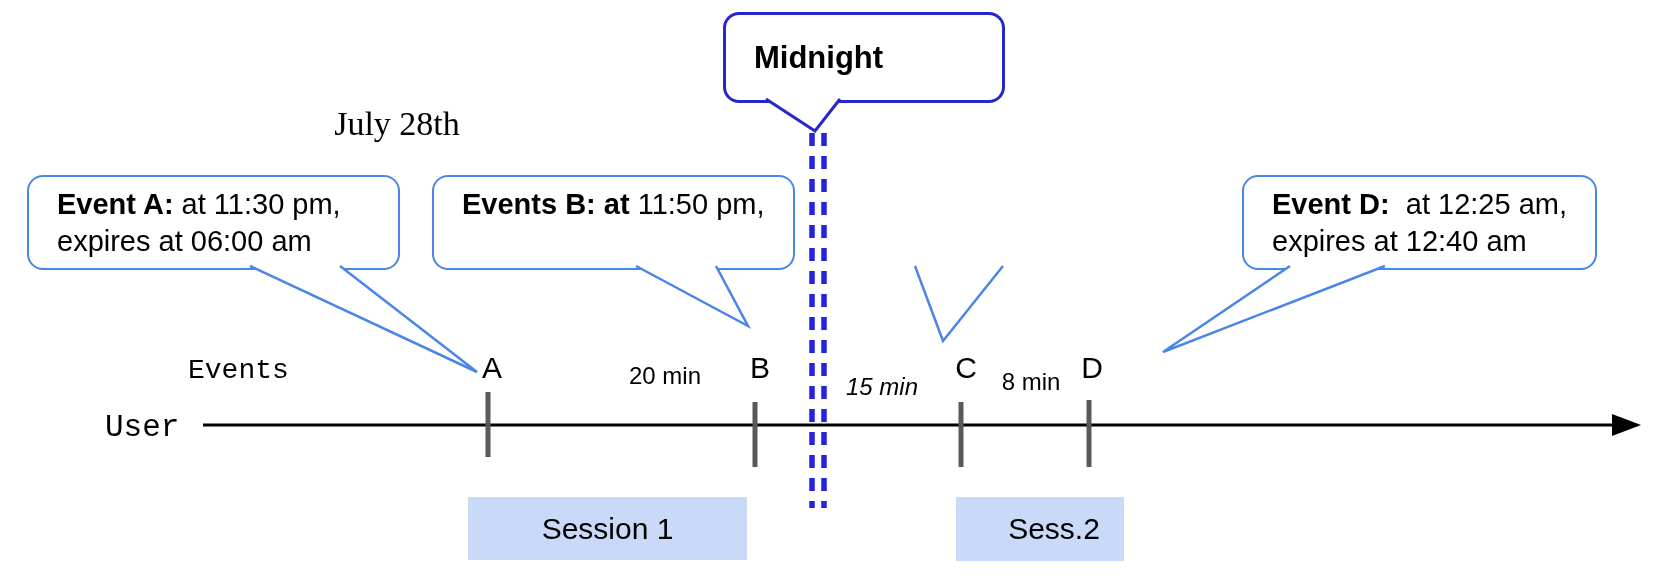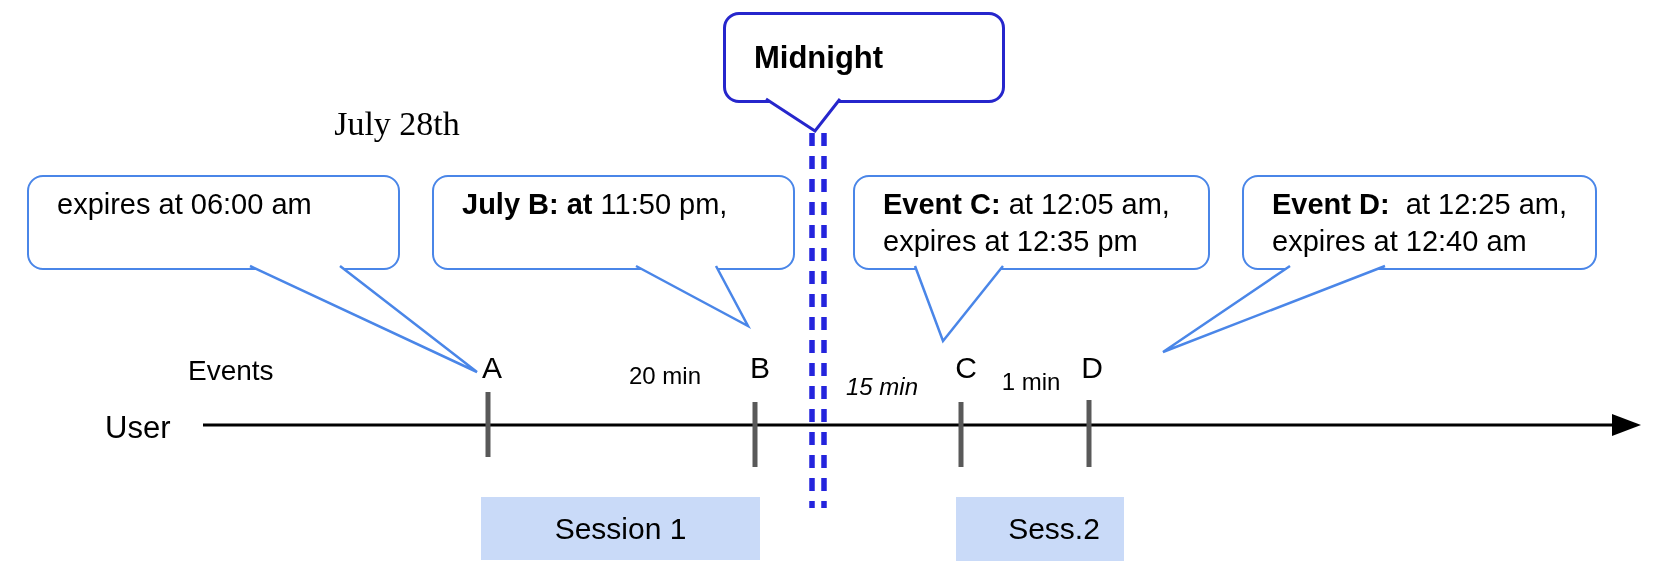--- a/index.html
+++ b/index.html
@@ -21,21 +21,21 @@
   }
   .callout{
     top:175px;height:95px;box-sizing:border-box;background:#fff;
     border:2.5px solid var(--callout_border);border-radius:16px;
     padding:9px 10px 0 28px;font-size:29px;line-height:37px;z-index:2;
     white-space:nowrap;
   }
   .ev-rest{white-space:pre-wrap;}
   .small-label{font-size:24px;width:120px;text-align:center;z-index:2;}
   .tick-letter{font-size:30px;width:30px;text-align:center;z-index:2;}
-  .axis-label{z-index:2;}
+  .axis-label{z-index:2;font-family:Liberation Mono, monospace;}
   .session-box{
     top:497px;background:var(--session_fill);z-index:2;
     display:flex;align-items:center;justify-content:center;font-size:30px;
   }
 </style>
 </head>
 <body>
 
 <div class="stage">
 
@@ -50,28 +50,25 @@
     <line x1="824" y1="133" x2="824" y2="508" stroke-dasharray="13 10" style="stroke:var(--dash);stroke-width:5.5"></line>
   </svg>
 
   <div class="abs date-label" style="left:297px;top:105px;font-family:Liberation Serif, serif;">July 28th</div>
 
   <div class="abs midnight-box">
     <span>Midnight</span>
   </div>
 
   <div class="abs callout" style="left:27px;width:373px;">
+    <div><b>Event A:</b><span class="ev-rest"> at 11:30 pm,</span></div>
     <div>expires at 06:00 am</div>
   </div>
   <div class="abs callout" style="left:432px;width:363px;">
-    <div><b>July B: at</b><span class="ev-rest"> 11:50 pm,</span></div>
-  </div>
-  <div class="abs callout" style="left:853px;width:357px;">
-    <div><b>Event C:</b><span class="ev-rest"> at 12:05 am,</span></div>
-    <div>expires at 12:35 pm</div>
+    <div><b>Events B: at</b><span class="ev-rest"> 11:50 pm,</span></div>
   </div>
   <div class="abs callout" style="left:1242px;width:355px;">
     <div><b>Event D:</b><span class="ev-rest">  at 12:25 am,</span></div>
     <div>expires at 12:40 am</div>
   </div>
 
   <svg class="pointers" width="1668" height="578" viewBox="0 0 1668 578">
     <path d="M766,99 L815,131 L840,99" fill="#ffffff" style="stroke:var(--midnight_border);stroke-width:3"></path>
     <path d="M250,266 L477,372 L340,266" fill="#ffffff" style="stroke:var(--callout_border);stroke-width:2.5"></path>
     <path d="M636,266 L748,326 L716,266" fill="#ffffff" style="stroke:var(--callout_border);stroke-width:2.5"></path>
@@ -82,22 +79,22 @@
   <div class="abs axis-label" style="left:188px;top:355px;font-size:28px;">Events</div>
   <div class="abs axis-label" style="left:105px;top:410px;font-size:31px;">User</div>
 
   <div class="abs tick-letter" style="left:477px;top:351px;">A</div>
   <div class="abs tick-letter" style="left:745px;top:351px;">B</div>
   <div class="abs tick-letter" style="left:951px;top:351px;">C</div>
   <div class="abs tick-letter" style="left:1077px;top:351px;">D</div>
 
   <div class="abs small-label" style="left:605px;top:362px;">20 min</div>
   <div class="abs small-label" style="left:822px;top:373px;font-style:italic;">15 min</div>
-  <div class="abs small-label" style="left:971px;top:368px;">1 min</div>
+  <div class="abs small-label" style="left:971px;top:368px;">8 min</div>
 
-  <div class="abs session-box" style="left:481px;width:279px;height:63px;">
+  <div class="abs session-box" style="left:468px;width:279px;height:63px;">
     <span>Session 1</span>
   </div>
   <div class="abs session-box" style="left:956px;width:140px;height:64px;padding-left:28px;">
     <span>Sess.2</span>
   </div>
 
 </div>
 
 </body></html>

